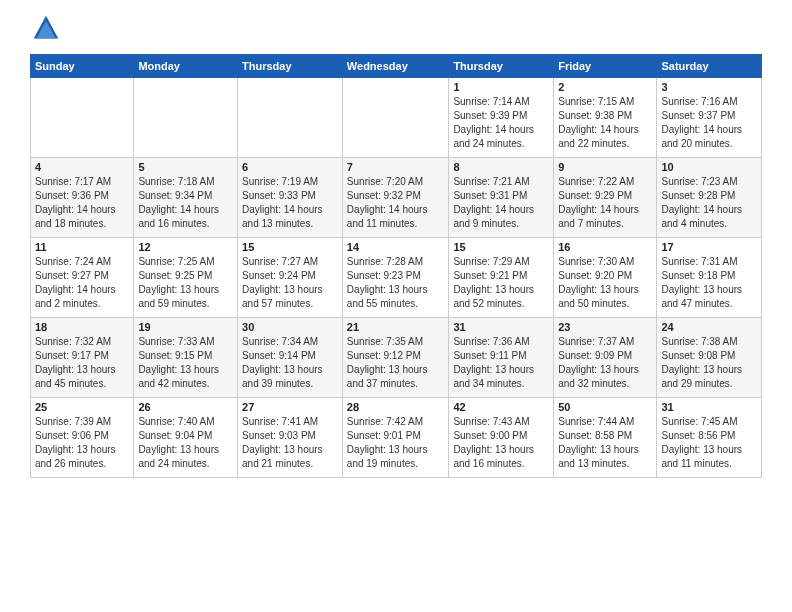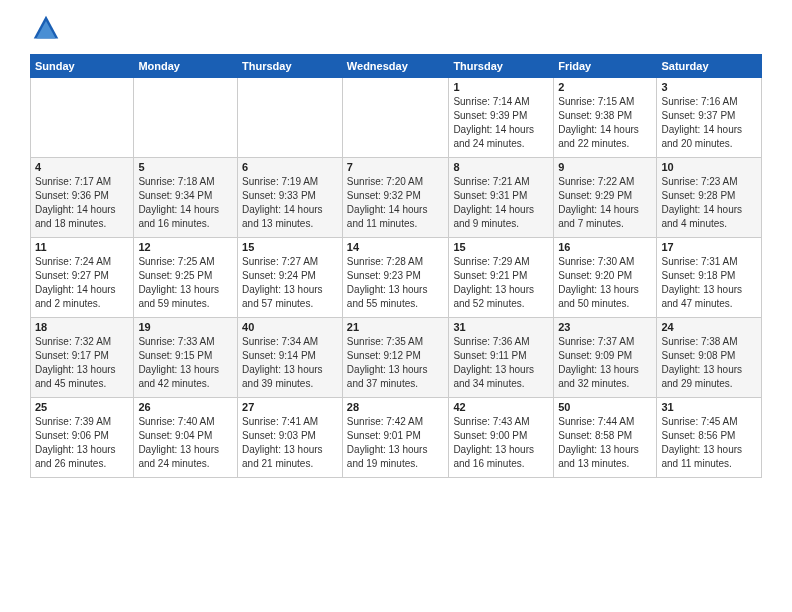--- a/index.html
+++ b/index.html
@@ -217,21 +217,21 @@
         <tr>
           <td>
             <div class="day-num">18</div>
             <div class="day-info">Sunrise: 7:32 AM<br>Sunset: 9:17 PM<br>Daylight: 13 hours<br>and 45 minutes.</div>
           </td>
           <td>
             <div class="day-num">19</div>
             <div class="day-info">Sunrise: 7:33 AM<br>Sunset: 9:15 PM<br>Daylight: 13 hours<br>and 42 minutes.</div>
           </td>
           <td>
-            <div class="day-num">40</div>
+            <div class="day-num">30</div>
             <div class="day-info">Sunrise: 7:34 AM<br>Sunset: 9:14 PM<br>Daylight: 13 hours<br>and 39 minutes.</div>
           </td>
           <td>
             <div class="day-num">21</div>
             <div class="day-info">Sunrise: 7:35 AM<br>Sunset: 9:12 PM<br>Daylight: 13 hours<br>and 37 minutes.</div>
           </td>
           <td>
             <div class="day-num">31</div>
             <div class="day-info">Sunrise: 7:36 AM<br>Sunset: 9:11 PM<br>Daylight: 13 hours<br>and 34 minutes.</div>
           </td>

